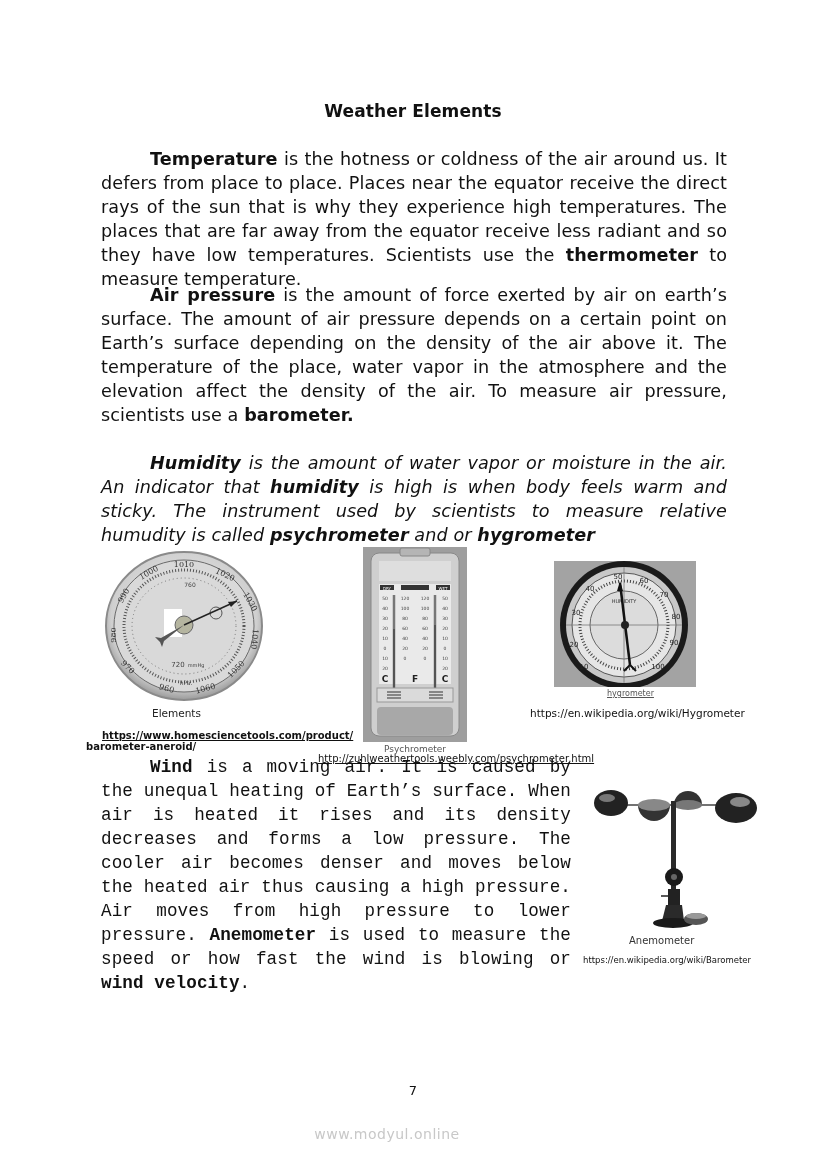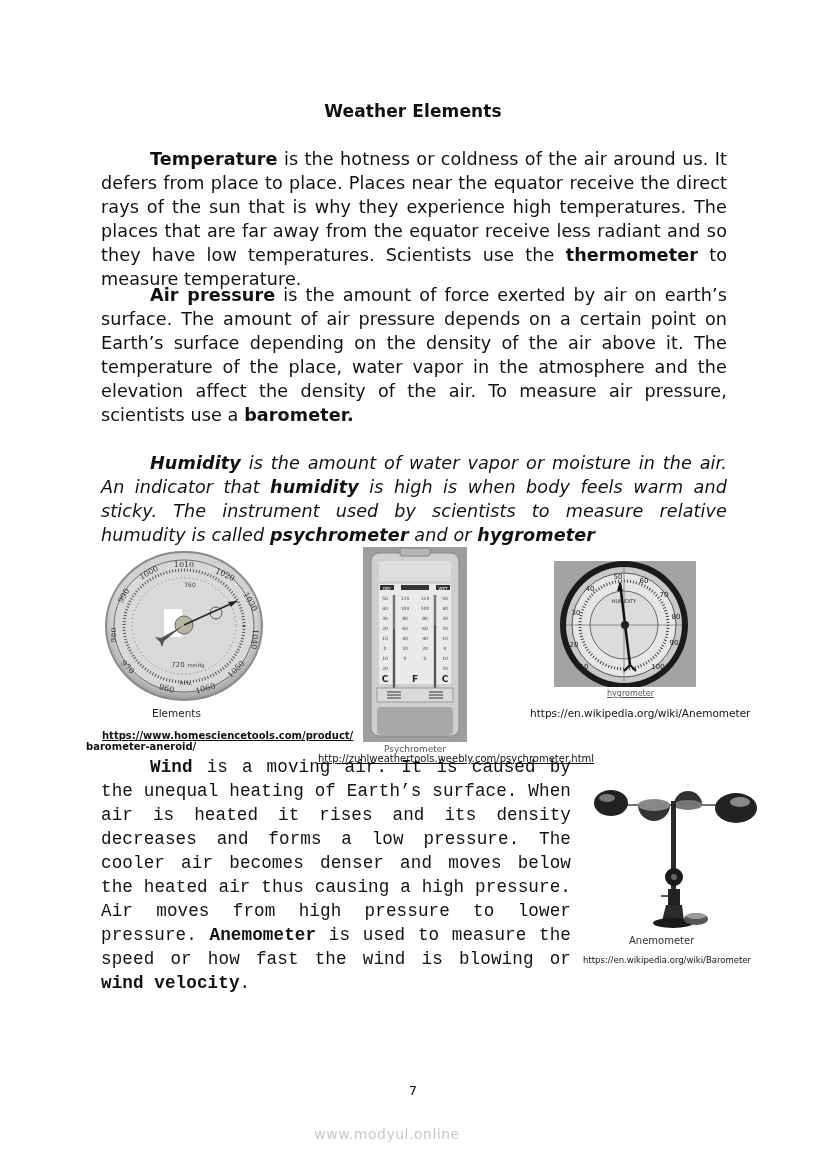--- a/index.html
+++ b/index.html
@@ -162,21 +162,21 @@
       <text x="104" y="108">100</text>
     </g>
     <text x="70" y="42" font-size="5" fill="#333" text-anchor="middle" font-family="DejaVu Sans, sans-serif">HUMIDITY</text>
     <line x1="66" y1="22" x2="76" y2="104" stroke="#111" stroke-width="2.5"></line>
     <path d="M 66 20 L 63 30 L 69 30 Z" fill="#111"></path>
     <path d="M 76 104 L 70 110 M 76 104 L 82 110" stroke="#111" stroke-width="2"></path>
     <circle cx="71" cy="64" r="4" fill="#222"></circle>
   </svg>
 </div>
 <div class="cap" style="left:607px; top:689px; font-size:8px; color:#555; text-decoration:underline;">hygrometer</div>
-<div class="link" style="left:530px; top:707px; font-size:10.5px;">https://en.wikipedia.org/wiki/Anemometer</div>
+<div class="link" style="left:530px; top:707px; font-size:10.5px;">https://en.wikipedia.org/wiki/Hygrometer</div>
 
 <div class="para" id="p-wind"><span class="indent"></span><b>Wind</b><span> is a moving air. It is caused by the unequal heating of Earth’s surface. When air is heated it rises and its density decreases and forms a low pressure. The cooler air becomes denser and moves below the heated air thus causing a high pressure. Air moves from high pressure to lower pressure. </span><b>Anemometer</b><span> is used to measure the speed or how fast the wind is blowing or </span><b>wind velocity</b><span>.</span></div>
 
 <div class="fig" style="left:590px; top:783px; width:170px; height:148px;">
   <svg width="170" height="148" viewBox="0 0 170 148">
     <line x1="8" y1="22" x2="160" y2="22" stroke="#444" stroke-width="1.5"></line>
     <ellipse cx="21" cy="20" rx="17" ry="13" fill="#222"></ellipse>
     <ellipse cx="17" cy="15" rx="8" ry="4" fill="#777"></ellipse>
     <path d="M 48 22 A 16 16 0 0 0 80 22 Z" fill="#333"></path>
     <ellipse cx="64" cy="22" rx="16" ry="6" fill="#888"></ellipse>

